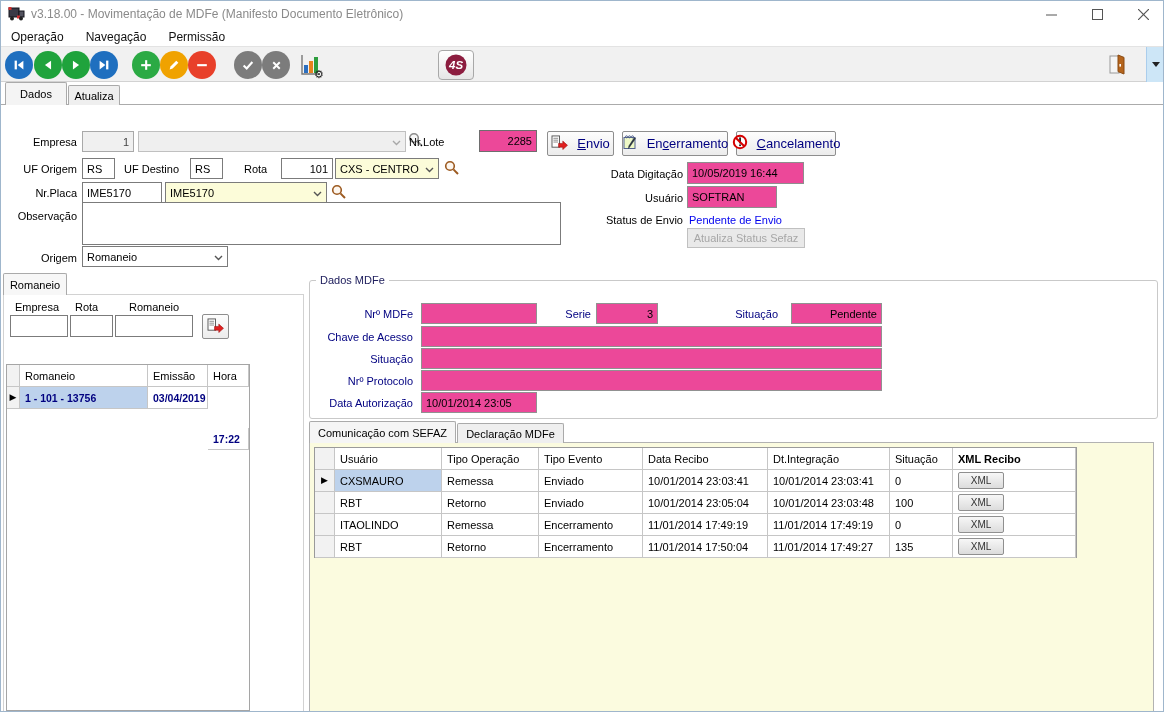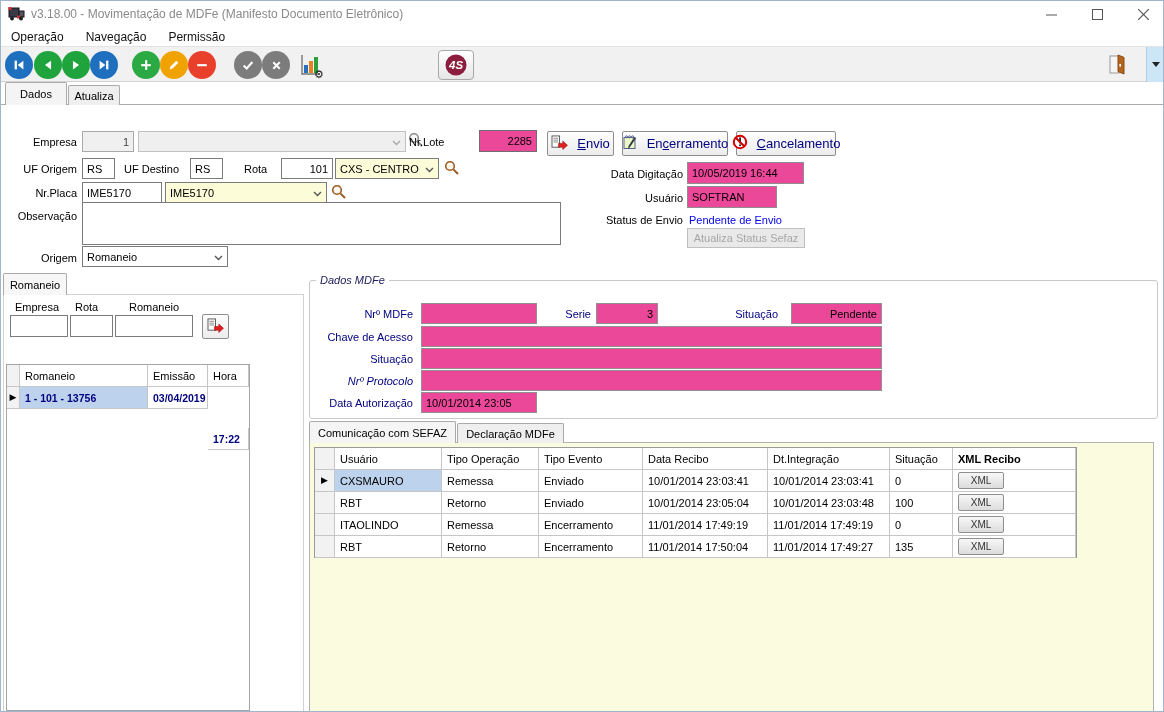--- a/index.html
+++ b/index.html
@@ -332,21 +332,21 @@
       <div class="gc mk" style="width:13px;">
           <span class="marker">▶</span>
         </div>
       <div class="gc sel bnavy" style="width:128px;">1 - 101 - 13756</div>
       <div class="gc bnavy" style="width:60px;">03/04/2019</div>
       <div class="gc bnavy" style="width:41px;margin-top:41px;">17:22</div>
     </div>
   </div>
 
   <div class="fieldset" style="left:308px;top:279px;width:849px;height:139px;">
-    <span class="legend" style="color:#20205e;font-style:italic;">Dados MDFe</span>
+    <span class="legend" style="color:#20205e;">Dados MDFe</span>
   </div>
   <div class="lbl lblr navy" style="left:308px;top:306px;width:104px;">Nrº MDFe</div>
   <div class="inp gray" style="left:420px;top:302px;width:116px;height:21px;">
     <span></span>
   </div>
   <div class="lbl lblr navy" style="left:520px;top:306px;width:70px;">Serie</div>
   <div class="inp gray num" style="left:595px;top:302px;width:62px;height:21px;">
     <span>3</span>
   </div>
   <div class="lbl lblr navy" style="left:692px;top:306px;width:85px;">Situação</div>
@@ -354,21 +354,21 @@
     <span>Pendente</span>
   </div>
   <div class="lbl lblr navy" style="left:308px;top:329px;width:104px;text-align:right;">Chave de Acesso</div>
   <div class="inp gray" style="left:420px;top:325px;width:461px;height:21px;">
     <span></span>
   </div>
   <div class="lbl lblr navy" style="left:308px;top:351px;width:104px;">Situação</div>
   <div class="inp gray" style="left:420px;top:347px;width:461px;height:21px;">
     <span></span>
   </div>
-  <div class="lbl lblr navy" style="left:308px;top:373px;width:104px;font-style:italic;">Nrº Protocolo</div>
+  <div class="lbl lblr navy" style="left:308px;top:373px;width:104px;">Nrº Protocolo</div>
   <div class="inp gray" style="left:420px;top:369px;width:461px;height:21px;">
     <span></span>
   </div>
   <div class="lbl lblr navy" style="left:308px;top:395px;width:104px;">Data Autorização</div>
   <div class="inp gray" style="left:420px;top:391px;width:116px;height:21px;">
     <span>10/01/2014 23:05</span>
   </div>
 
   <div class="abs cream" style="left:308px;top:441px;width:845px;height:271px;border:1px solid #b2b2b2;"></div>
   <div class="tab on" style="left:308px;top:420px;width:147px;height:22px;background:#f5f5f5;">

